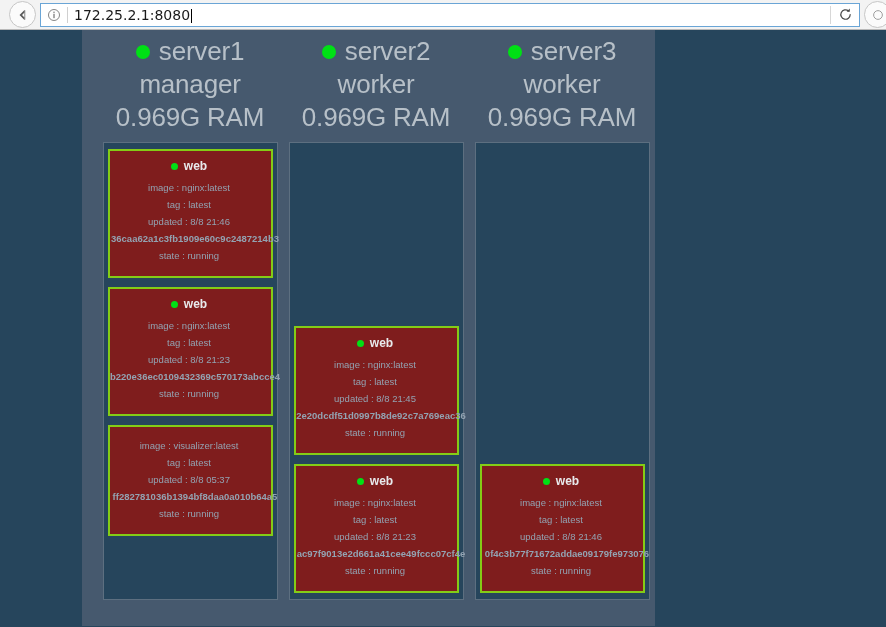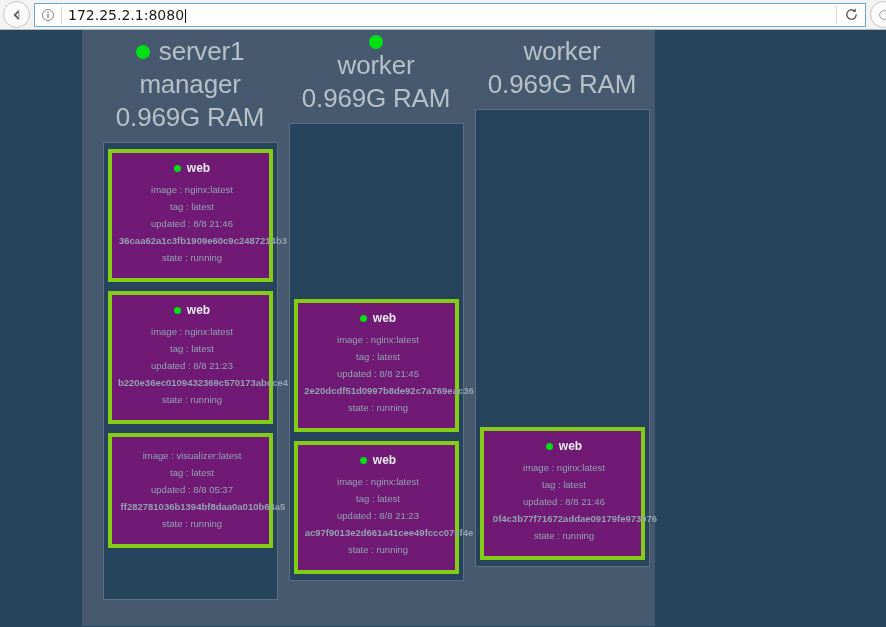--- a/index.html
+++ b/index.html
@@ -10,21 +10,21 @@
     background: #26455c;
   }
 
   
   .browser-bar {
     height: 30px;
     background: #f3f3f3;
     border-bottom: 1px solid #b9b9b9;
     display: flex;
     align-items: center;
-    padding: 0 3px;
+    padding: 0 9px;
     gap: 4px;
   }
   .nav-back {
     width: 27px; height: 27px;
     border-radius: 50%;
     border: 1px solid #c6c6c6;
     background: #fbfbfb;
     display: flex; align-items: center; justify-content: center;
     flex: 0 0 auto;
     cursor: pointer;
@@ -136,23 +136,23 @@
     min-height: 458px;
     padding: 6px 4px 6px 4px;
     display: flex;
     flex-direction: column;
     justify-content: flex-end;
     gap: 9px;
   }
   .node-body.top-align { justify-content: flex-start; }
 
   .card {
-    border: 4px solid #84cc16;
-    background: #701a75;
-    padding: 8px 2px 9px 6px;
+    border: 2px solid #84cc16;
+    background: #7f1d1d;
+    padding: 8px 2px 9px 0;
     text-align: center;
     overflow: visible;
     position: relative;
   }
   .card-title {
     display: flex; align-items: center; justify-content: center;
     gap: 6px;
     font-size: 12px;
     font-weight: bold;
     color: #e8eaec;
@@ -260,20 +260,21 @@
     <div class="card-hash">ff282781036b1394bf8daa0a010b64a5</div>
     <div class="card-row">state : running</div>
   </div>
 </div>
   </div>
 
   <div class="node">
     <div class="node-head">
       <span class="node-name">
         <span class="dot"></span>
+        <span>server2</span>
       </span>
       <span class="node-role">worker</span>
       <span class="node-ram">0.969G RAM</span>
     </div>
     <div class="node-body">
   <div class="card">
     <div class="card-title">
       <span class="dot"></span>
       <span>web</span>
     </div>
@@ -293,20 +294,24 @@
     <div class="card-row">tag : latest</div>
     <div class="card-row">updated : 8/8 21:23</div>
     <div class="card-hash">ac97f9013e2d661a41cee49fccc07cf4e</div>
     <div class="card-row">state : running</div>
   </div>
 </div>
   </div>
 
   <div class="node">
     <div class="node-head">
+      <span class="node-name">
+        <span class="dot"></span>
+        <span>server3</span>
+      </span>
       <span class="node-role">worker</span>
       <span class="node-ram">0.969G RAM</span>
     </div>
     <div class="node-body">
   <div class="card">
     <div class="card-title">
       <span class="dot"></span>
       <span>web</span>
     </div>
     <div class="card-row">image : nginx:latest</div>

